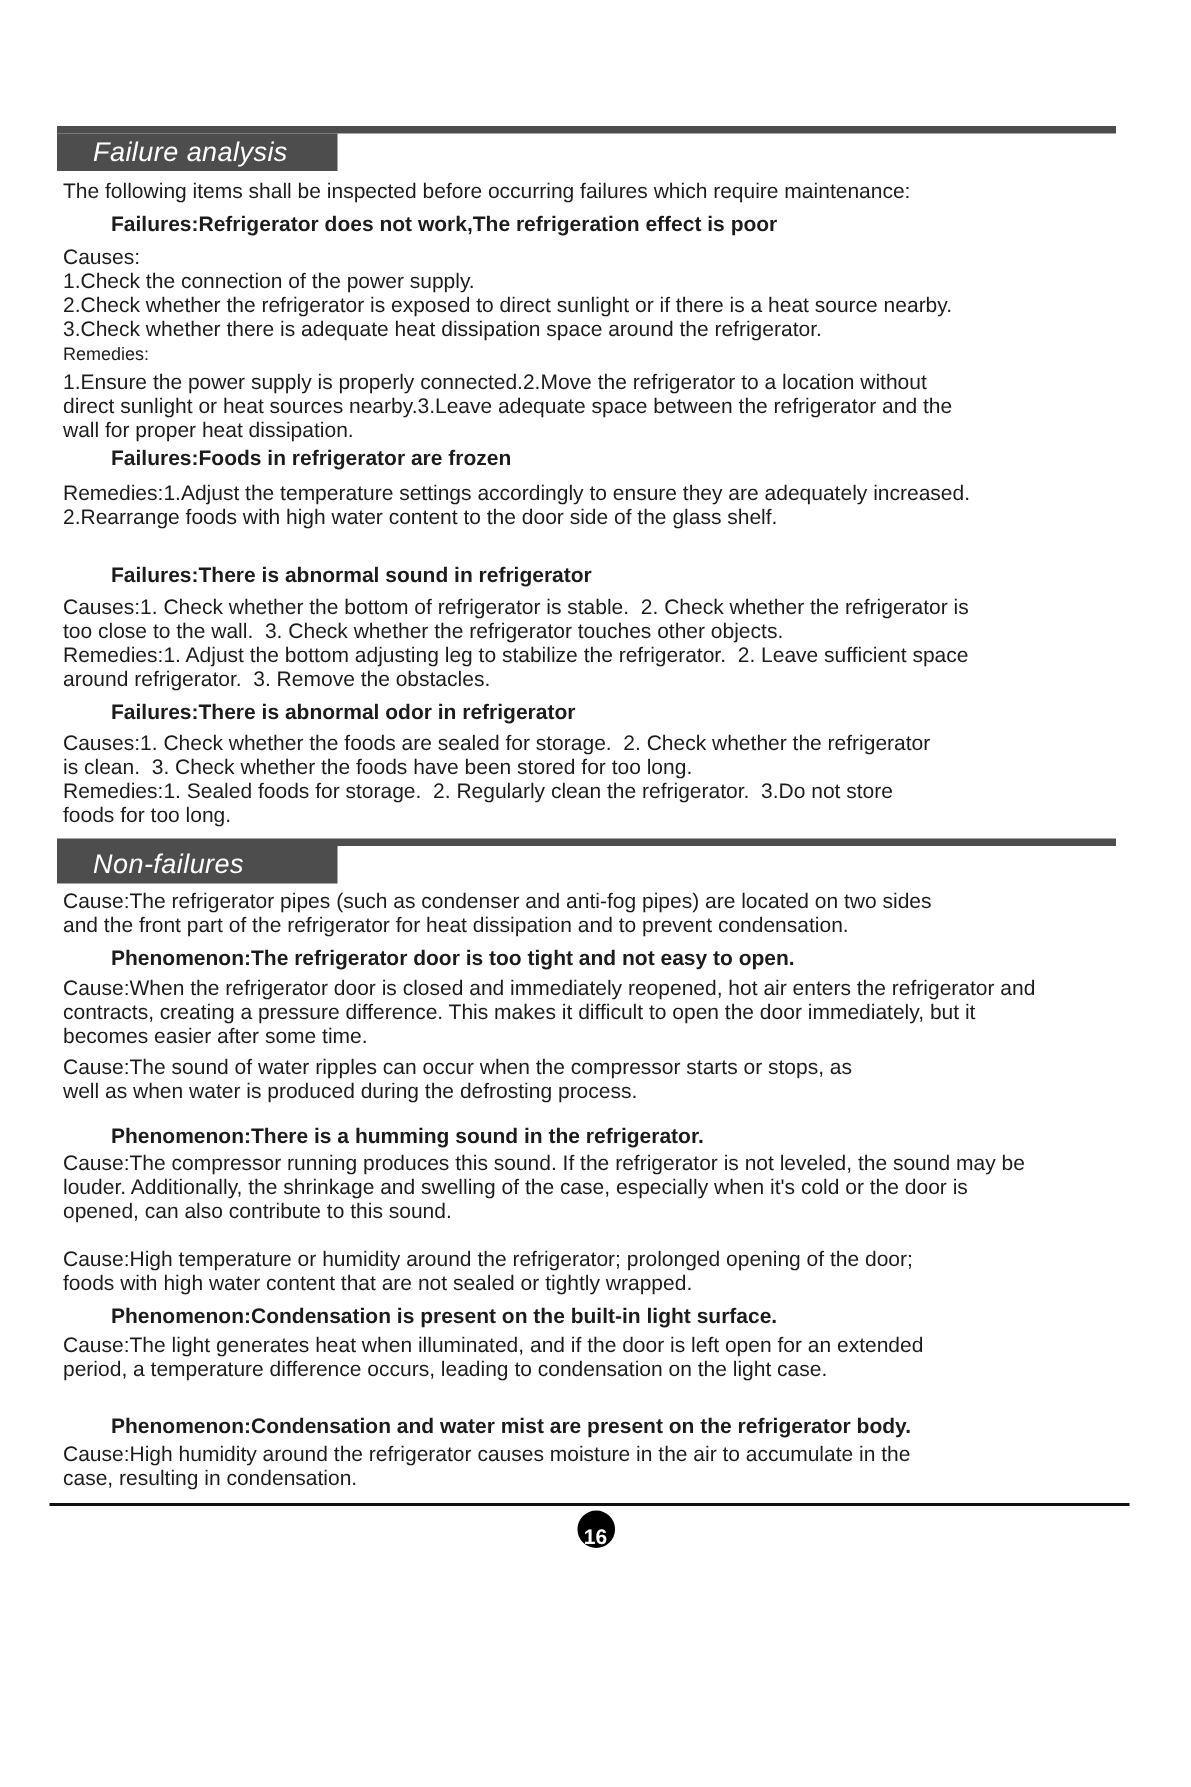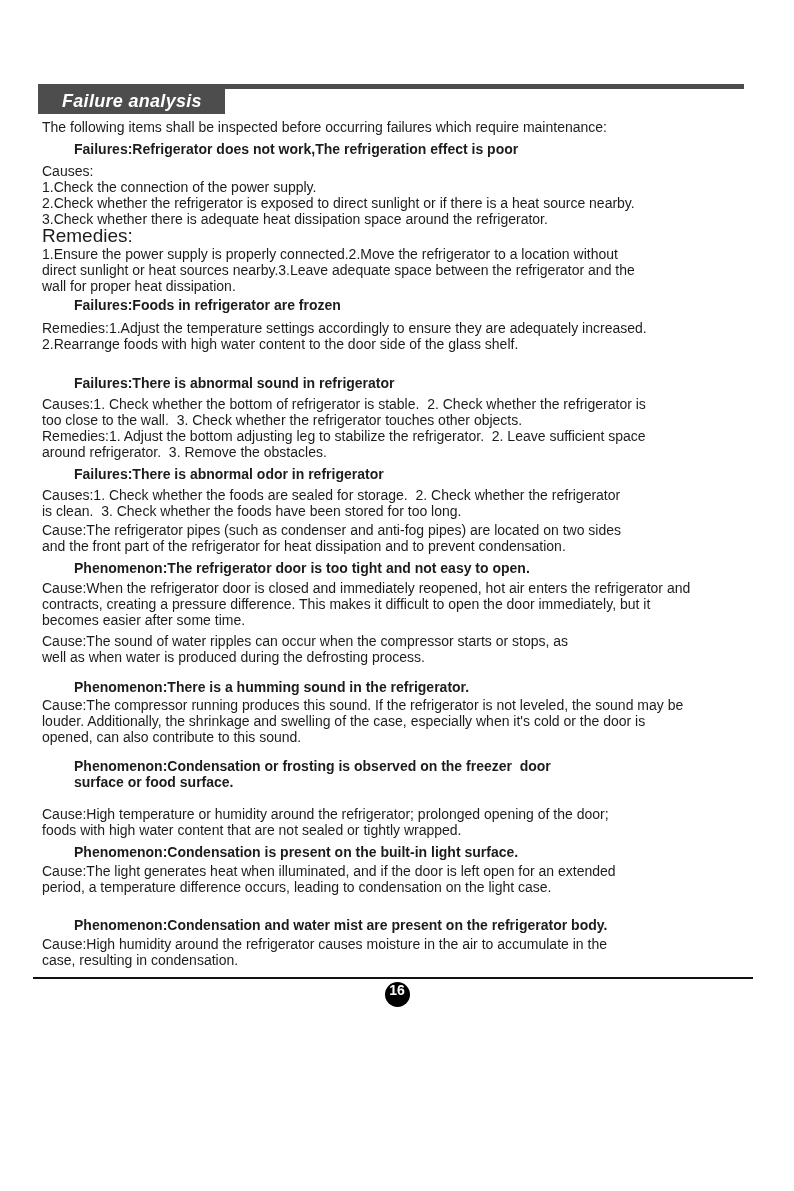--- a/index.html
+++ b/index.html
@@ -12,32 +12,32 @@
     font-family:"Liberation Sans", sans-serif;color:var(--ink);
     box-sizing:border-box;padding-top:84px;overflow:hidden;
   }
   .section-header{margin-left:38px;width:706px;}
   .section-header .bar{height:5px;background:var(--hdr);}
   .section-header .title-box{
     width:163px;height:25px;background:var(--hdr);
     padding-left:24px;display:flex;align-items:center;
   }
   .section-header .title-box span{
-    color:#ffffff;font-style:italic;font-weight:bold;font-size:18px;
+    color:#ffffff;font-style:italic;font-weight:normal;font-size:18px;
     letter-spacing:0.3px;
   }
   .content{margin-left:42px;width:724px;font-size:14px;line-height:16px;}
   .para{white-space:pre;margin:0;}
   .hd{white-space:pre;margin:0;font-weight:bold;padding-left:32px;}
-  .remedies-label{font-size:19px;}
+  .remedies-label{font-size:12px;}
   .footer-rule{margin:9px 0 0 33px;width:720px;height:2px;background:#111111;}
   .page-badge{
     width:25px;height:25px;border-radius:50%;background:#000000;
     color:#ffffff;font-weight:bold;font-size:14px;
-    display:flex;align-items:flex-start;justify-content:center;
+    display:flex;align-items:flex-end;justify-content:center;
     margin:3px auto 0 auto;
   }
 </style>
 </head>
 <body>
 
 <div class="page">
 
   <div class="section-header">
     <div class="bar"></div>
@@ -66,43 +66,49 @@
 
     <p class="hd" style="margin-top:23px">Failures:There is abnormal sound in refrigerator</p>
     <p class="para" style="margin-top:5px">Causes:1. Check whether the bottom of refrigerator is stable.  2. Check whether the refrigerator is
 too close to the wall.  3. Check whether the refrigerator touches other objects.</p>
     <p class="para" style="margin-top:0">Remedies:1. Adjust the bottom adjusting leg to stabilize the refrigerator.  2. Leave sufficient space
 around refrigerator.  3. Remove the obstacles.</p>
 
     <p class="hd" style="margin-top:6px">Failures:There is abnormal odor in refrigerator</p>
     <p class="para" style="margin-top:5px">Causes:1. Check whether the foods are sealed for storage.  2. Check whether the refrigerator
 is clean.  3. Check whether the foods have been stored for too long.</p>
+    <p class="para" style="margin-top:0">Remedies:1. Sealed foods for storage.  2. Regularly clean the refrigerator.  3.Do not store
+foods for too long.</p>
   </div>
 
+  <div class="section-header" style="margin-top:8px">
+    <div class="bar"></div>
+    <div class="title-box">
+      <span>Non-failures</span>
+    </div>
+  </div>
 
   <div class="content">
 
     <p class="para" style="margin-top:3px">Cause:The refrigerator pipes (such as condenser and anti-fog pipes) are located on two sides
 and the front part of the refrigerator for heat dissipation and to prevent condensation.</p>
 
     <p class="hd" style="margin-top:6px">Phenomenon:The refrigerator door is too tight and not easy to open.</p>
     <p class="para" style="margin-top:4px">Cause:When the refrigerator door is closed and immediately reopened, hot air enters the refrigerator and
 contracts, creating a pressure difference. This makes it difficult to open the door immediately, but it
 becomes easier after some time.</p>
 
     <p class="para" style="margin-top:5px">Cause:The sound of water ripples can occur when the compressor starts or stops, as
 well as when water is produced during the defrosting process.</p>
 
     <p class="hd" style="margin-top:14px">Phenomenon:There is a humming sound in the refrigerator.</p>
     <p class="para" style="margin-top:2px">Cause:The compressor running produces this sound. If the refrigerator is not leveled, the sound may be
 louder. Additionally, the shrinkage and swelling of the case, especially when it's cold or the door is
 opened, can also contribute to this sound.</p>
 
-    <p class="hd" style="margin-top:13px">Phenomenon:Condensation or frosting is observed on the freezer  door
-surface or food surface.</p>
     <p class="para" style="margin-top:16px">Cause:High temperature or humidity around the refrigerator; prolonged opening of the door;
 foods with high water content that are not sealed or tightly wrapped.</p>
 
     <p class="hd" style="margin-top:6px">Phenomenon:Condensation is present on the built-in light surface.</p>
     <p class="para" style="margin-top:3px">Cause:The light generates heat when illuminated, and if the door is left open for an extended
 period, a temperature difference occurs, leading to condensation on the light case.</p>
 
     <p class="hd" style="margin-top:22px">Phenomenon:Condensation and water mist are present on the refrigerator body.</p>
     <p class="para" style="margin-top:3px">Cause:High humidity around the refrigerator causes moisture in the air to accumulate in the
 case, resulting in condensation.</p>

